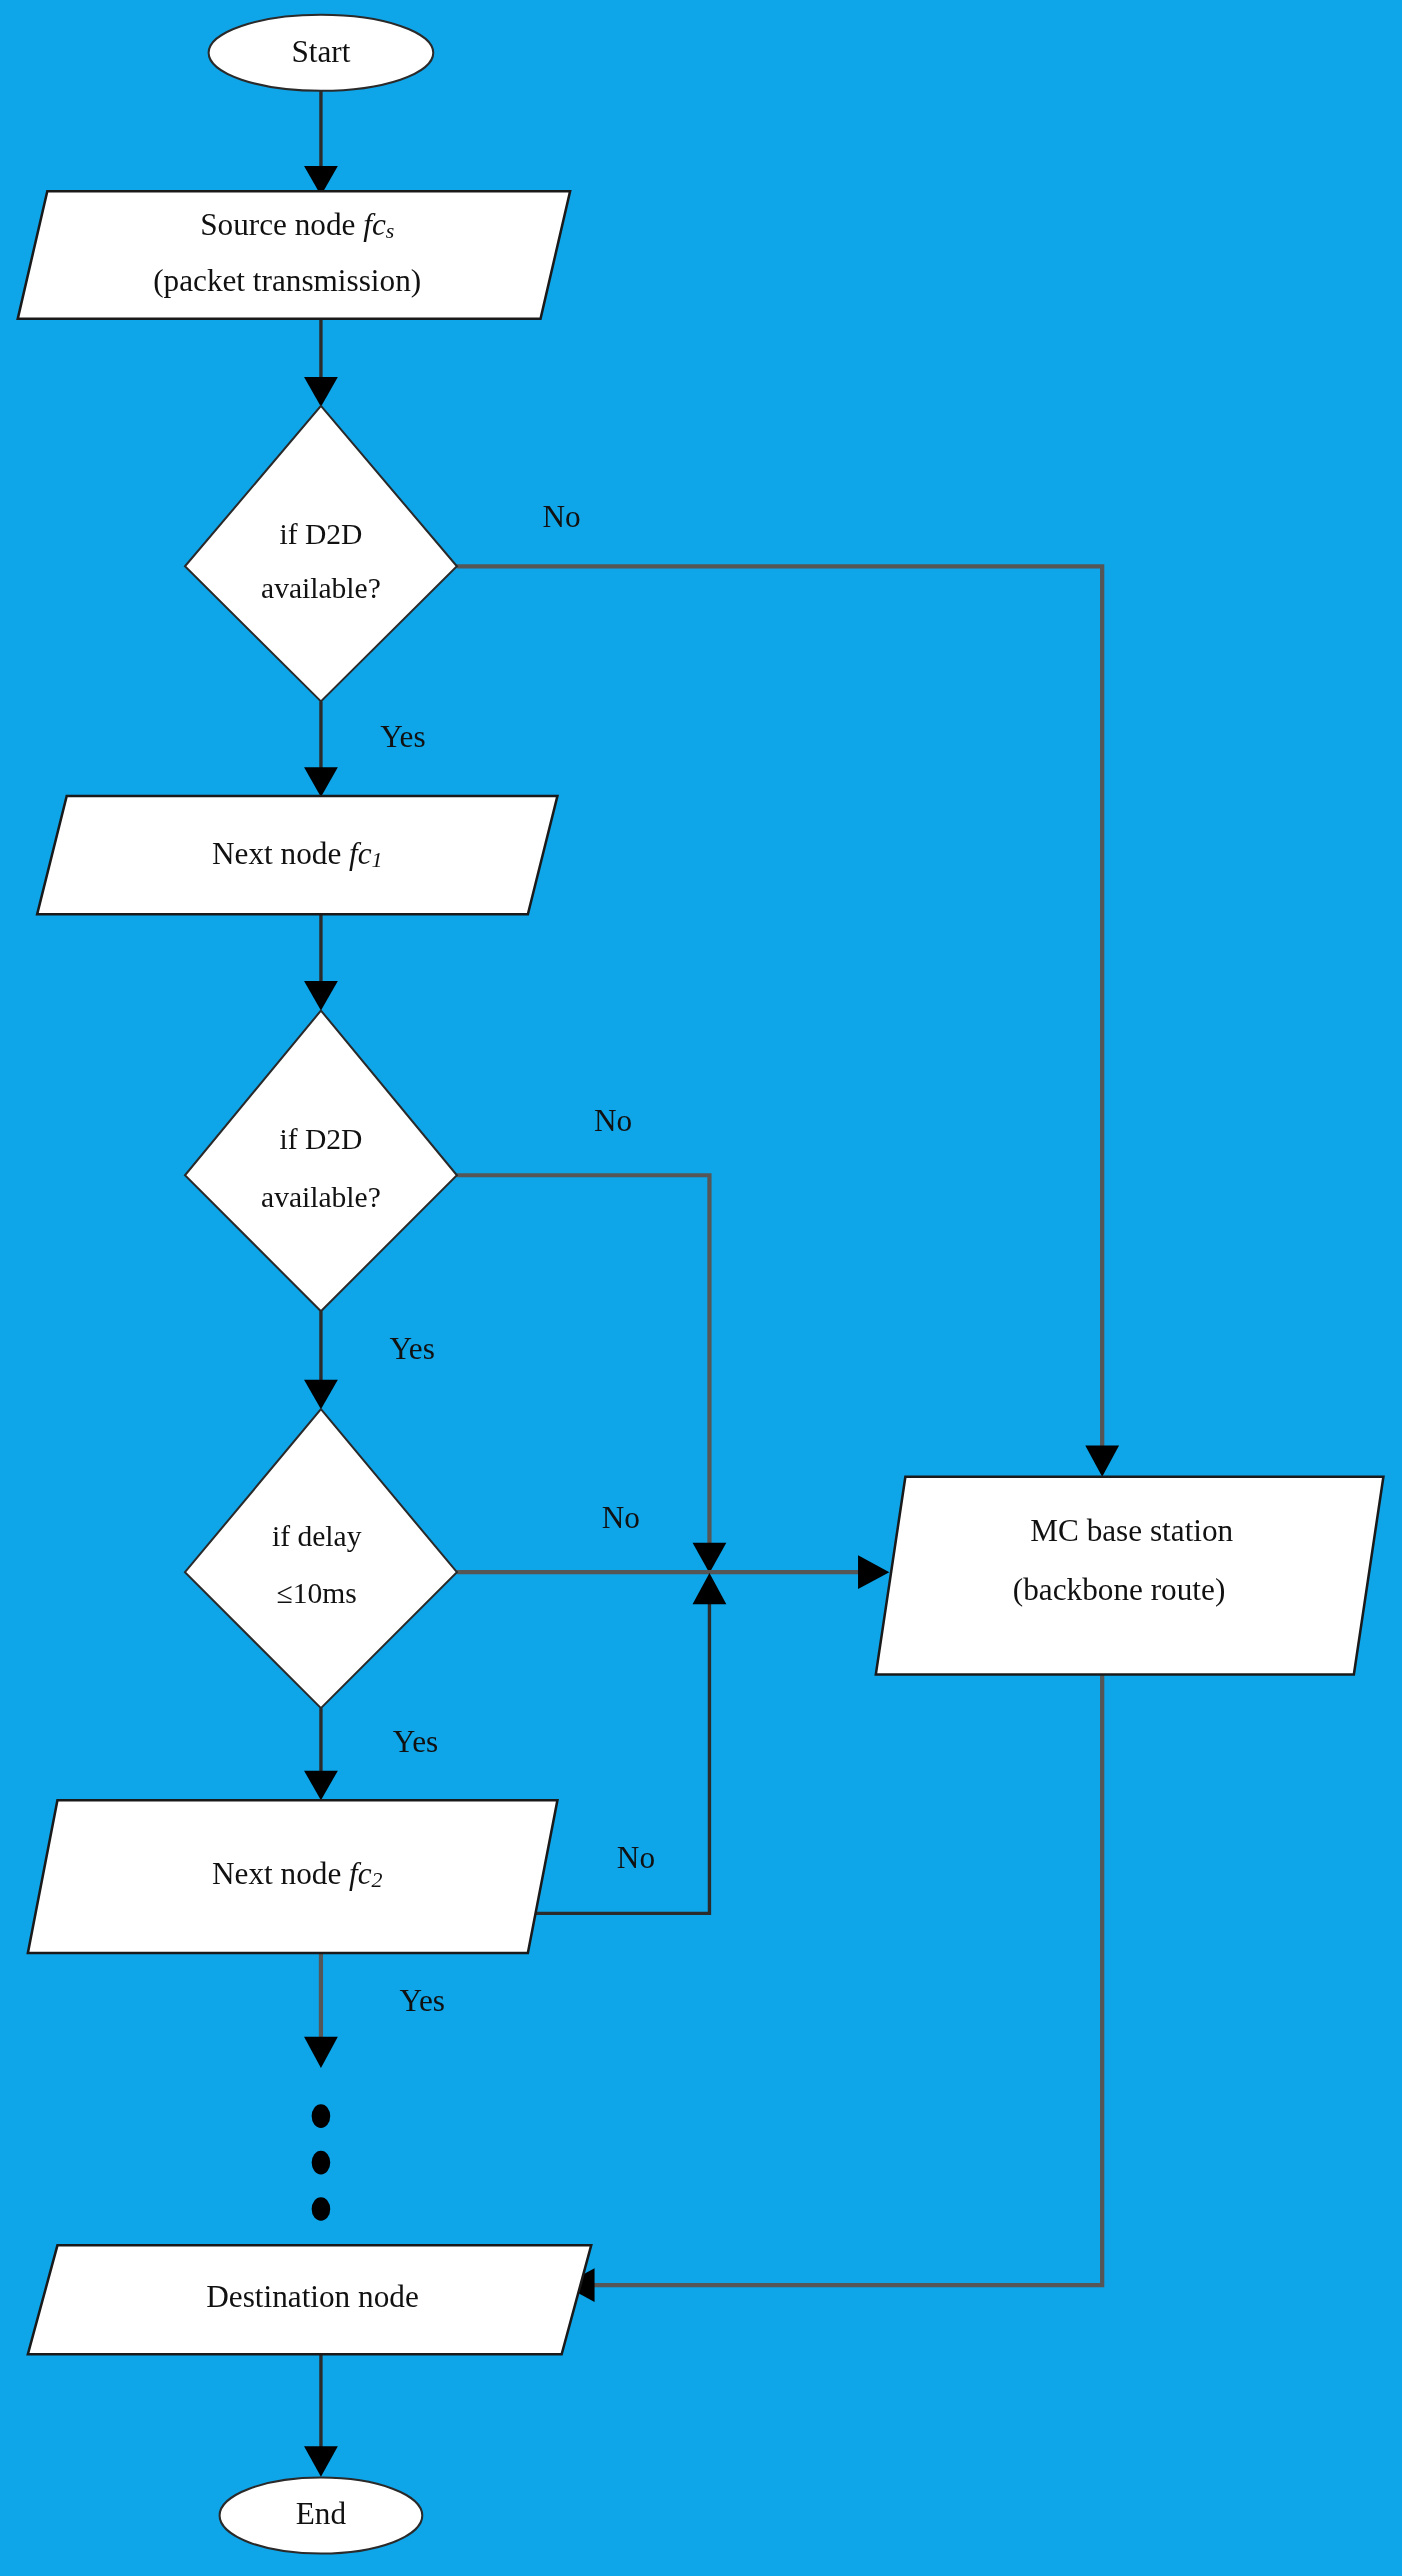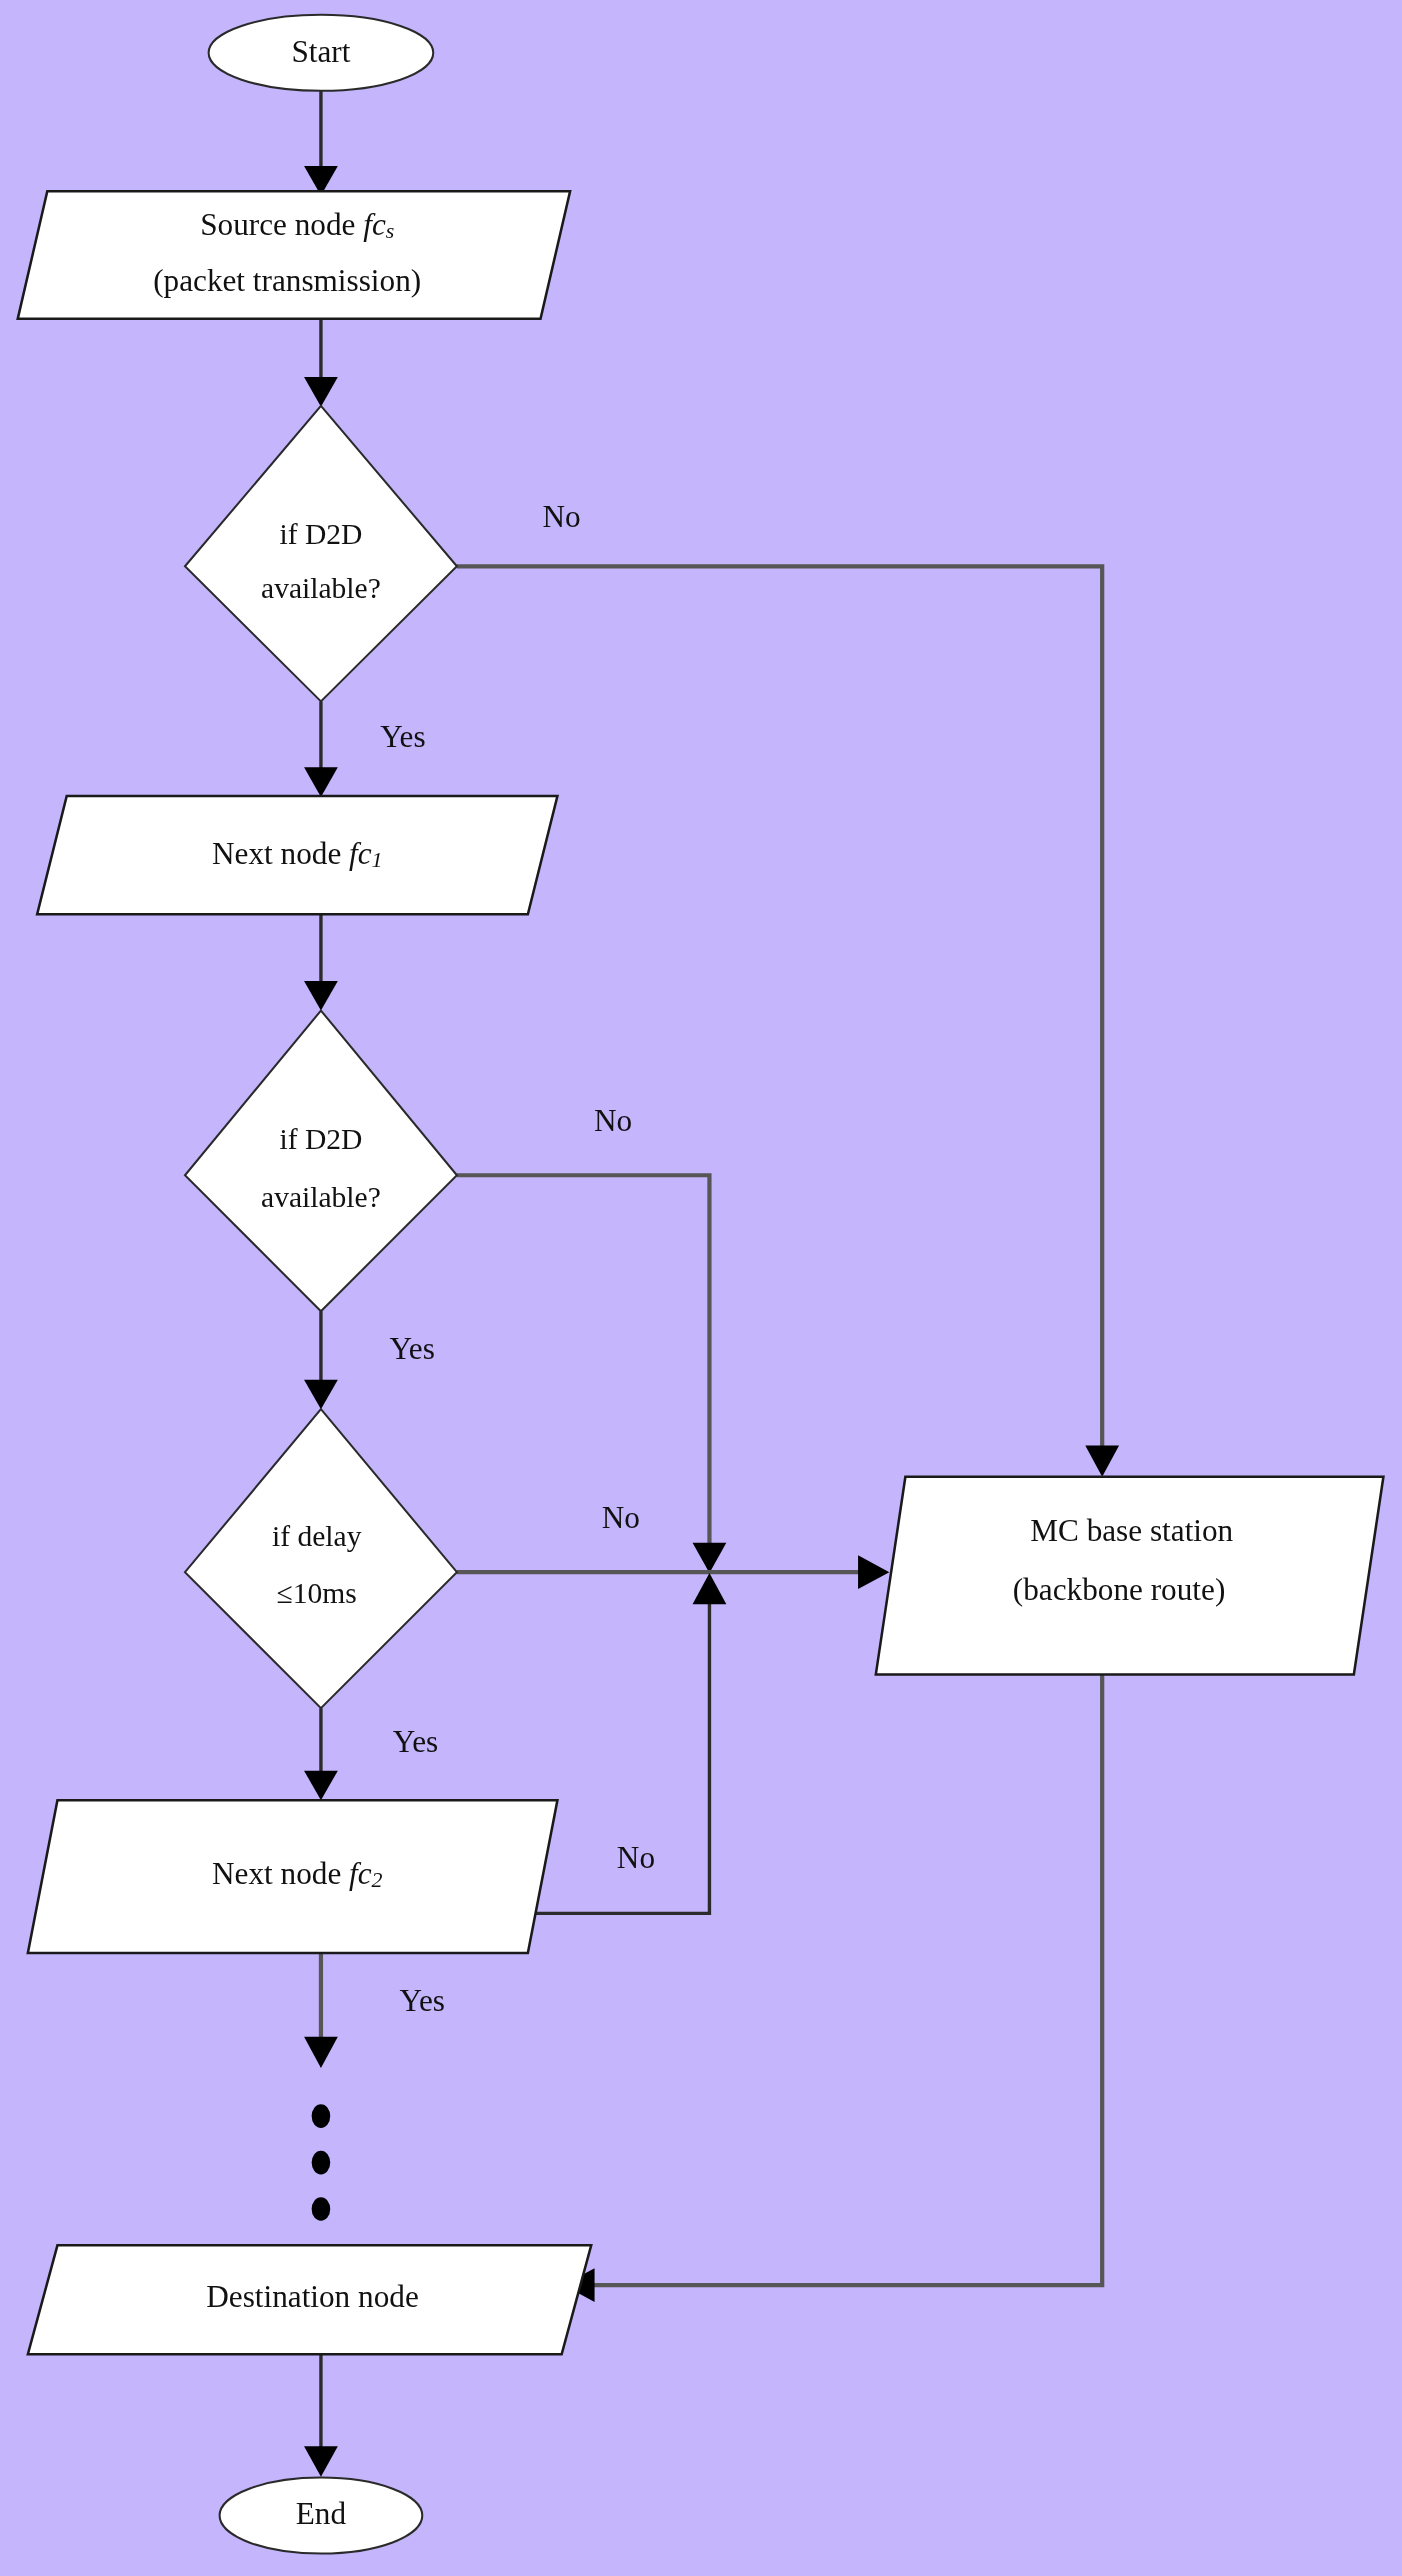--- a/index.html
+++ b/index.html
@@ -10,21 +10,21 @@
   body {
     width: 1402px;
     height: 2576px;
     font-family: "Liberation Serif", "DejaVu Serif", serif;
     overflow: hidden;
   }
   #flowchart-root {
     position: relative;
     width: 1402px;
     height: 2576px;
-    background: #c4b5fd;
+    background: #0ea5e9;
   }
   svg#flow-svg {
     position: absolute;
     top: 0;
     left: 0;
     width: 1402px;
     height: 2576px;
     display: block;
   }
   .shape-outline {

